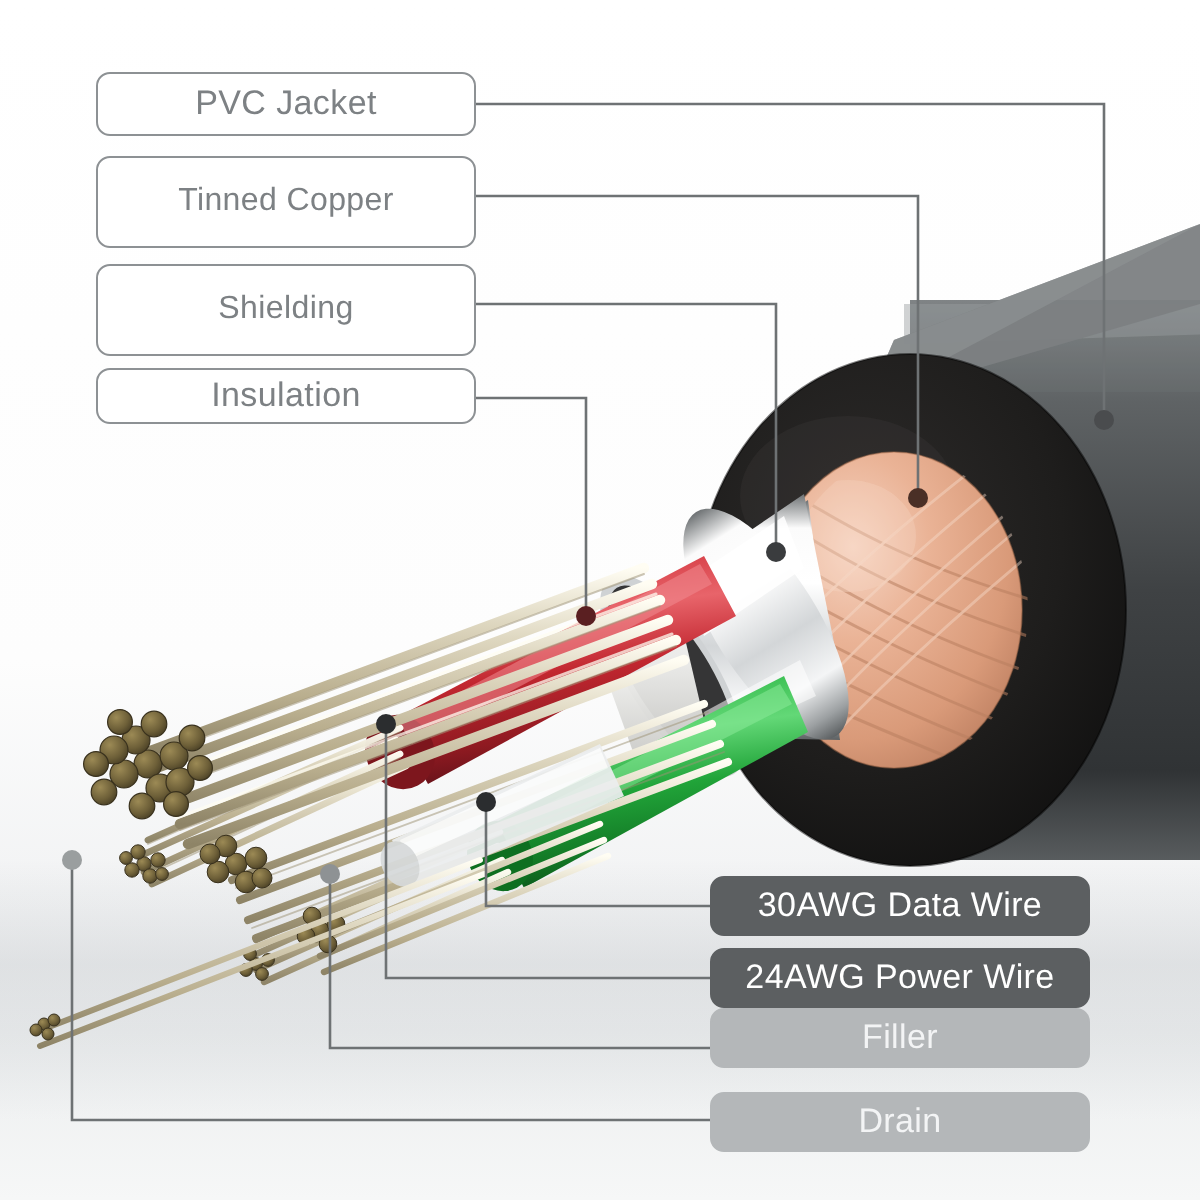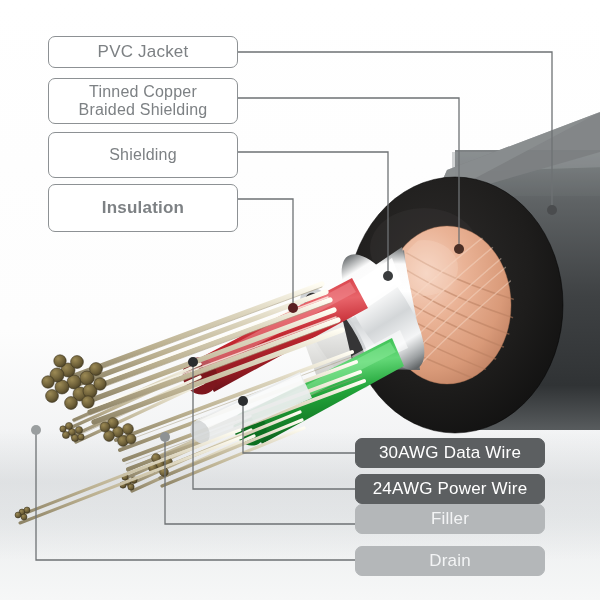--- a/index.html
+++ b/index.html
@@ -359,28 +359,27 @@
         </g>
     </g>
   </svg>
 
   <div class="lbl outline" style="left:48px;top:36px;width:190px;height:32px;">
     <span>PVC Jacket</span>
   </div>
 
   <div class="lbl outline two-line" style="left:48px;top:78px;width:190px;height:46px;flex-direction:column;">
     <span>Tinned Copper</span>
-    <span>Braided Shielding</span>
   </div>
 
   <div class="lbl outline two-line" style="left:48px;top:132px;width:190px;height:46px;flex-direction:column;">
     <span>Shielding</span>
   </div>
 
-  <div class="lbl outline" style="left:48px;top:184px;width:190px;height:48px;font-weight:bold;">
+  <div class="lbl outline" style="left:48px;top:184px;width:190px;height:28px;">
     <span>Insulation</span>
   </div>
 
   <div class="lbl solid-dark" style="left:355px;top:438px;width:190px;height:30px;">
     <span>30AWG Data Wire</span>
   </div>
 
   <div class="lbl solid-dark" style="left:355px;top:474px;width:190px;height:30px;">
     <span>24AWG Power Wire</span>
   </div>

